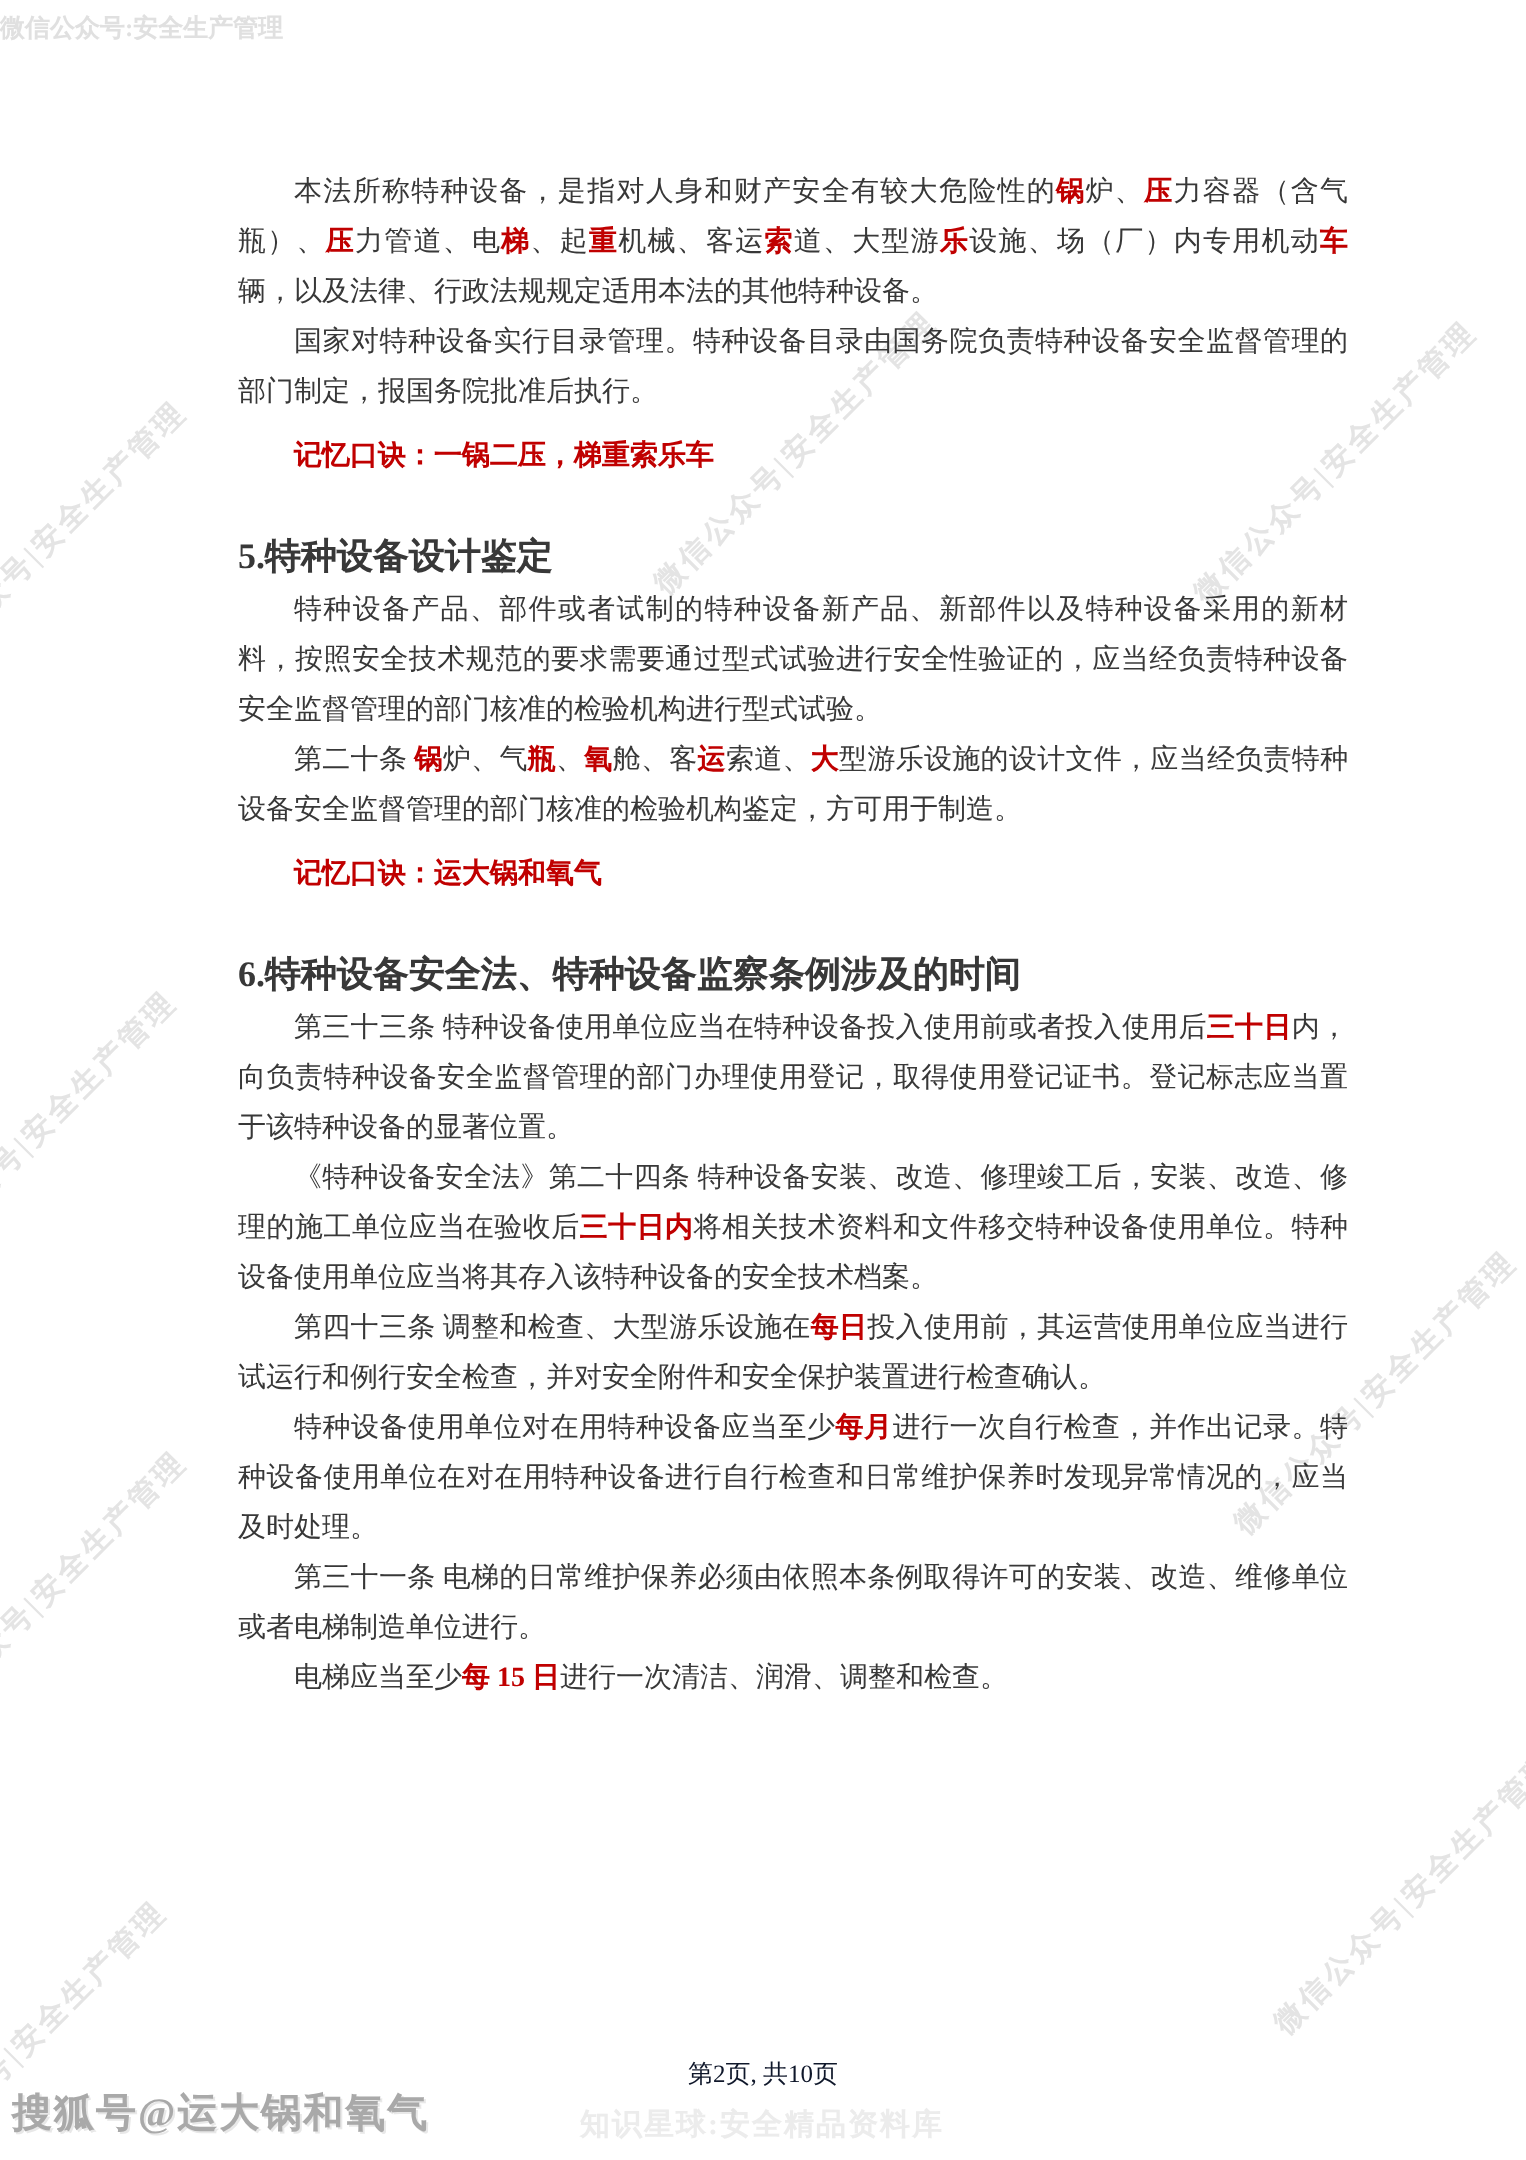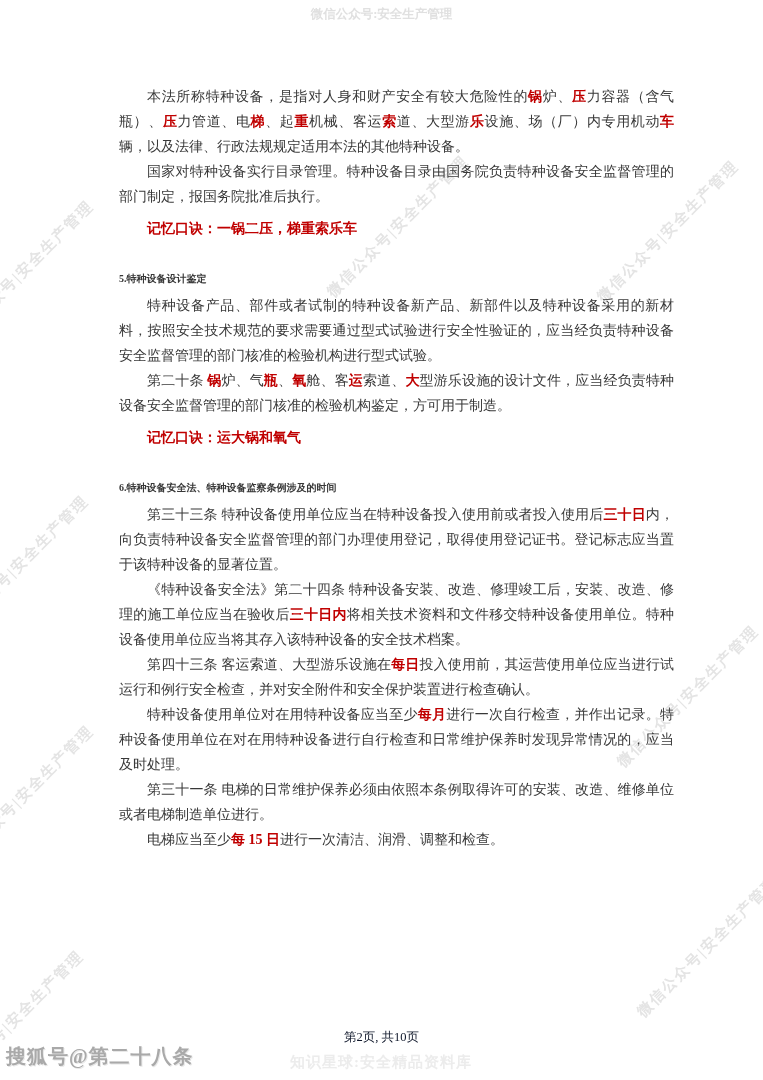--- a/index.html
+++ b/index.html
@@ -29,21 +29,21 @@
     transform: rotate(-45deg);
     transform-origin: 0 50%;
     font-size: 15px;
     font-weight: bold;
     letter-spacing: 2px;
     color: var(--wm);
   }
   .wm-top {
     position: absolute;
     left: 0; right: 0; top: 6px;
-    text-align: center;
+    text-align: left;
     font-size: 12.5px;
     font-weight: bold;
     color: #e0e0e0;
     z-index: 0;
   }
   .wm-bottom-left {
     position: absolute;
     left: 6px; top: 1043px;
     font-size: 20px;
     font-weight: bold;
@@ -70,21 +70,21 @@
     font-size: 14px;
     line-height: 25px;
     text-align: justify;
     color: var(--body-text);
     margin-left: 16px;
   }
   .block { text-indent: 2em; }
   .block.heading {
     text-indent: 0;
     font-weight: 700;
-    font-size: 10px;
+    font-size: 18px;
     margin-top: 25px;
     margin-bottom: 2px;
   }
   .block.mnemonic {
     font-weight: 700;
     color: var(--red);
     margin-top: 7px;
     margin-bottom: 9px;
   }
   .red { color: var(--red); font-weight: 700; }
@@ -119,24 +119,24 @@
       <div class="block paragraph"><span>本法所称特种设备，是指对人身和财产安全有较大危险性的</span><span class="red">锅</span><span>炉、</span><span class="red">压</span><span>力容器（含气瓶）、</span><span class="red">压</span><span>力管道、电</span><span class="red">梯</span><span>、起</span><span class="red">重</span><span>机械、客运</span><span class="red">索</span><span>道、大型游</span><span class="red">乐</span><span>设施、场（厂）内专用机动</span><span class="red">车</span><span>辆，以及法律、行政法规规定适用本法的其他特种设备。</span></div>
       <div class="block paragraph"><span>国家对特种设备实行目录管理。特种设备目录由国务院负责特种设备安全监督管理的部门制定，报国务院批准后执行。</span></div>
       <div class="block mnemonic"><span class="red">记忆口诀：一锅二压，梯重索乐车</span></div>
       <div class="block heading"><span>5.特种设备设计鉴定</span></div>
       <div class="block paragraph"><span>特种设备产品、部件或者试制的特种设备新产品、新部件以及特种设备采用的新材料，按照安全技术规范的要求需要通过型式试验进行安全性验证的，应当经负责特种设备安全监督管理的部门核准的检验机构进行型式试验。</span></div>
       <div class="block paragraph"><span>第二十条 </span><span class="red">锅</span><span>炉、气</span><span class="red">瓶</span><span>、</span><span class="red">氧</span><span>舱、客</span><span class="red">运</span><span>索道、</span><span class="red">大</span><span>型游乐设施的设计文件，应当经负责特种设备安全监督管理的部门核准的检验机构鉴定，方可用于制造。</span></div>
       <div class="block mnemonic"><span class="red">记忆口诀：运大锅和氧气</span></div>
       <div class="block heading"><span>6.特种设备安全法、特种设备监察条例涉及的时间</span></div>
       <div class="block paragraph"><span>第三十三条 特种设备使用单位应当在特种设备投入使用前或者投入使用后</span><span class="red">三十日</span><span>内，向负责特种设备安全监督管理的部门办理使用登记，取得使用登记证书。登记标志应当置于该特种设备的显著位置。</span></div>
       <div class="block paragraph"><span>《特种设备安全法》第二十四条 特种设备安装、改造、修理竣工后，安装、改造、修理的施工单位应当在验收后</span><span class="red">三十日内</span><span>将相关技术资料和文件移交特种设备使用单位。特种设备使用单位应当将其存入该特种设备的安全技术档案。</span></div>
-      <div class="block paragraph"><span>第四十三条 客运索道、大型游乐设施在</span><span class="red">每日</span><span>投入使用前，其运营使用单位应当进行试运行和例行安全检查，并对安全附件和安全保护装置进行检查确认。</span></div>
+      <div class="block paragraph"><span>第四十三条 调整和检查、大型游乐设施在</span><span class="red">每日</span><span>投入使用前，其运营使用单位应当进行试运行和例行安全检查，并对安全附件和安全保护装置进行检查确认。</span></div>
       <div class="block paragraph"><span>特种设备使用单位对在用特种设备应当至少</span><span class="red">每月</span><span>进行一次自行检查，并作出记录。特种设备使用单位在对在用特种设备进行自行检查和日常维护保养时发现异常情况的，应当及时处理。</span></div>
       <div class="block paragraph"><span>第三十一条 电梯的日常维护保养必须由依照本条例取得许可的安装、改造、维修单位或者电梯制造单位进行。</span></div>
       <div class="block paragraph"><span>电梯应当至少</span><span class="red">每 15 日</span><span>进行一次清洁、润滑、调整和检查。</span></div>
     </div>
 
   <div class="footer">第2页, 共10页</div>
 
-  <div class="wm-bottom-left">搜狐号@第二十八条</div>
+  <div class="wm-bottom-left">搜狐号@运大锅和氧气</div>
 
   <div class="wm-bottom-center">知识星球:安全精品资料库</div>
 </div>
 
 </body></html>

